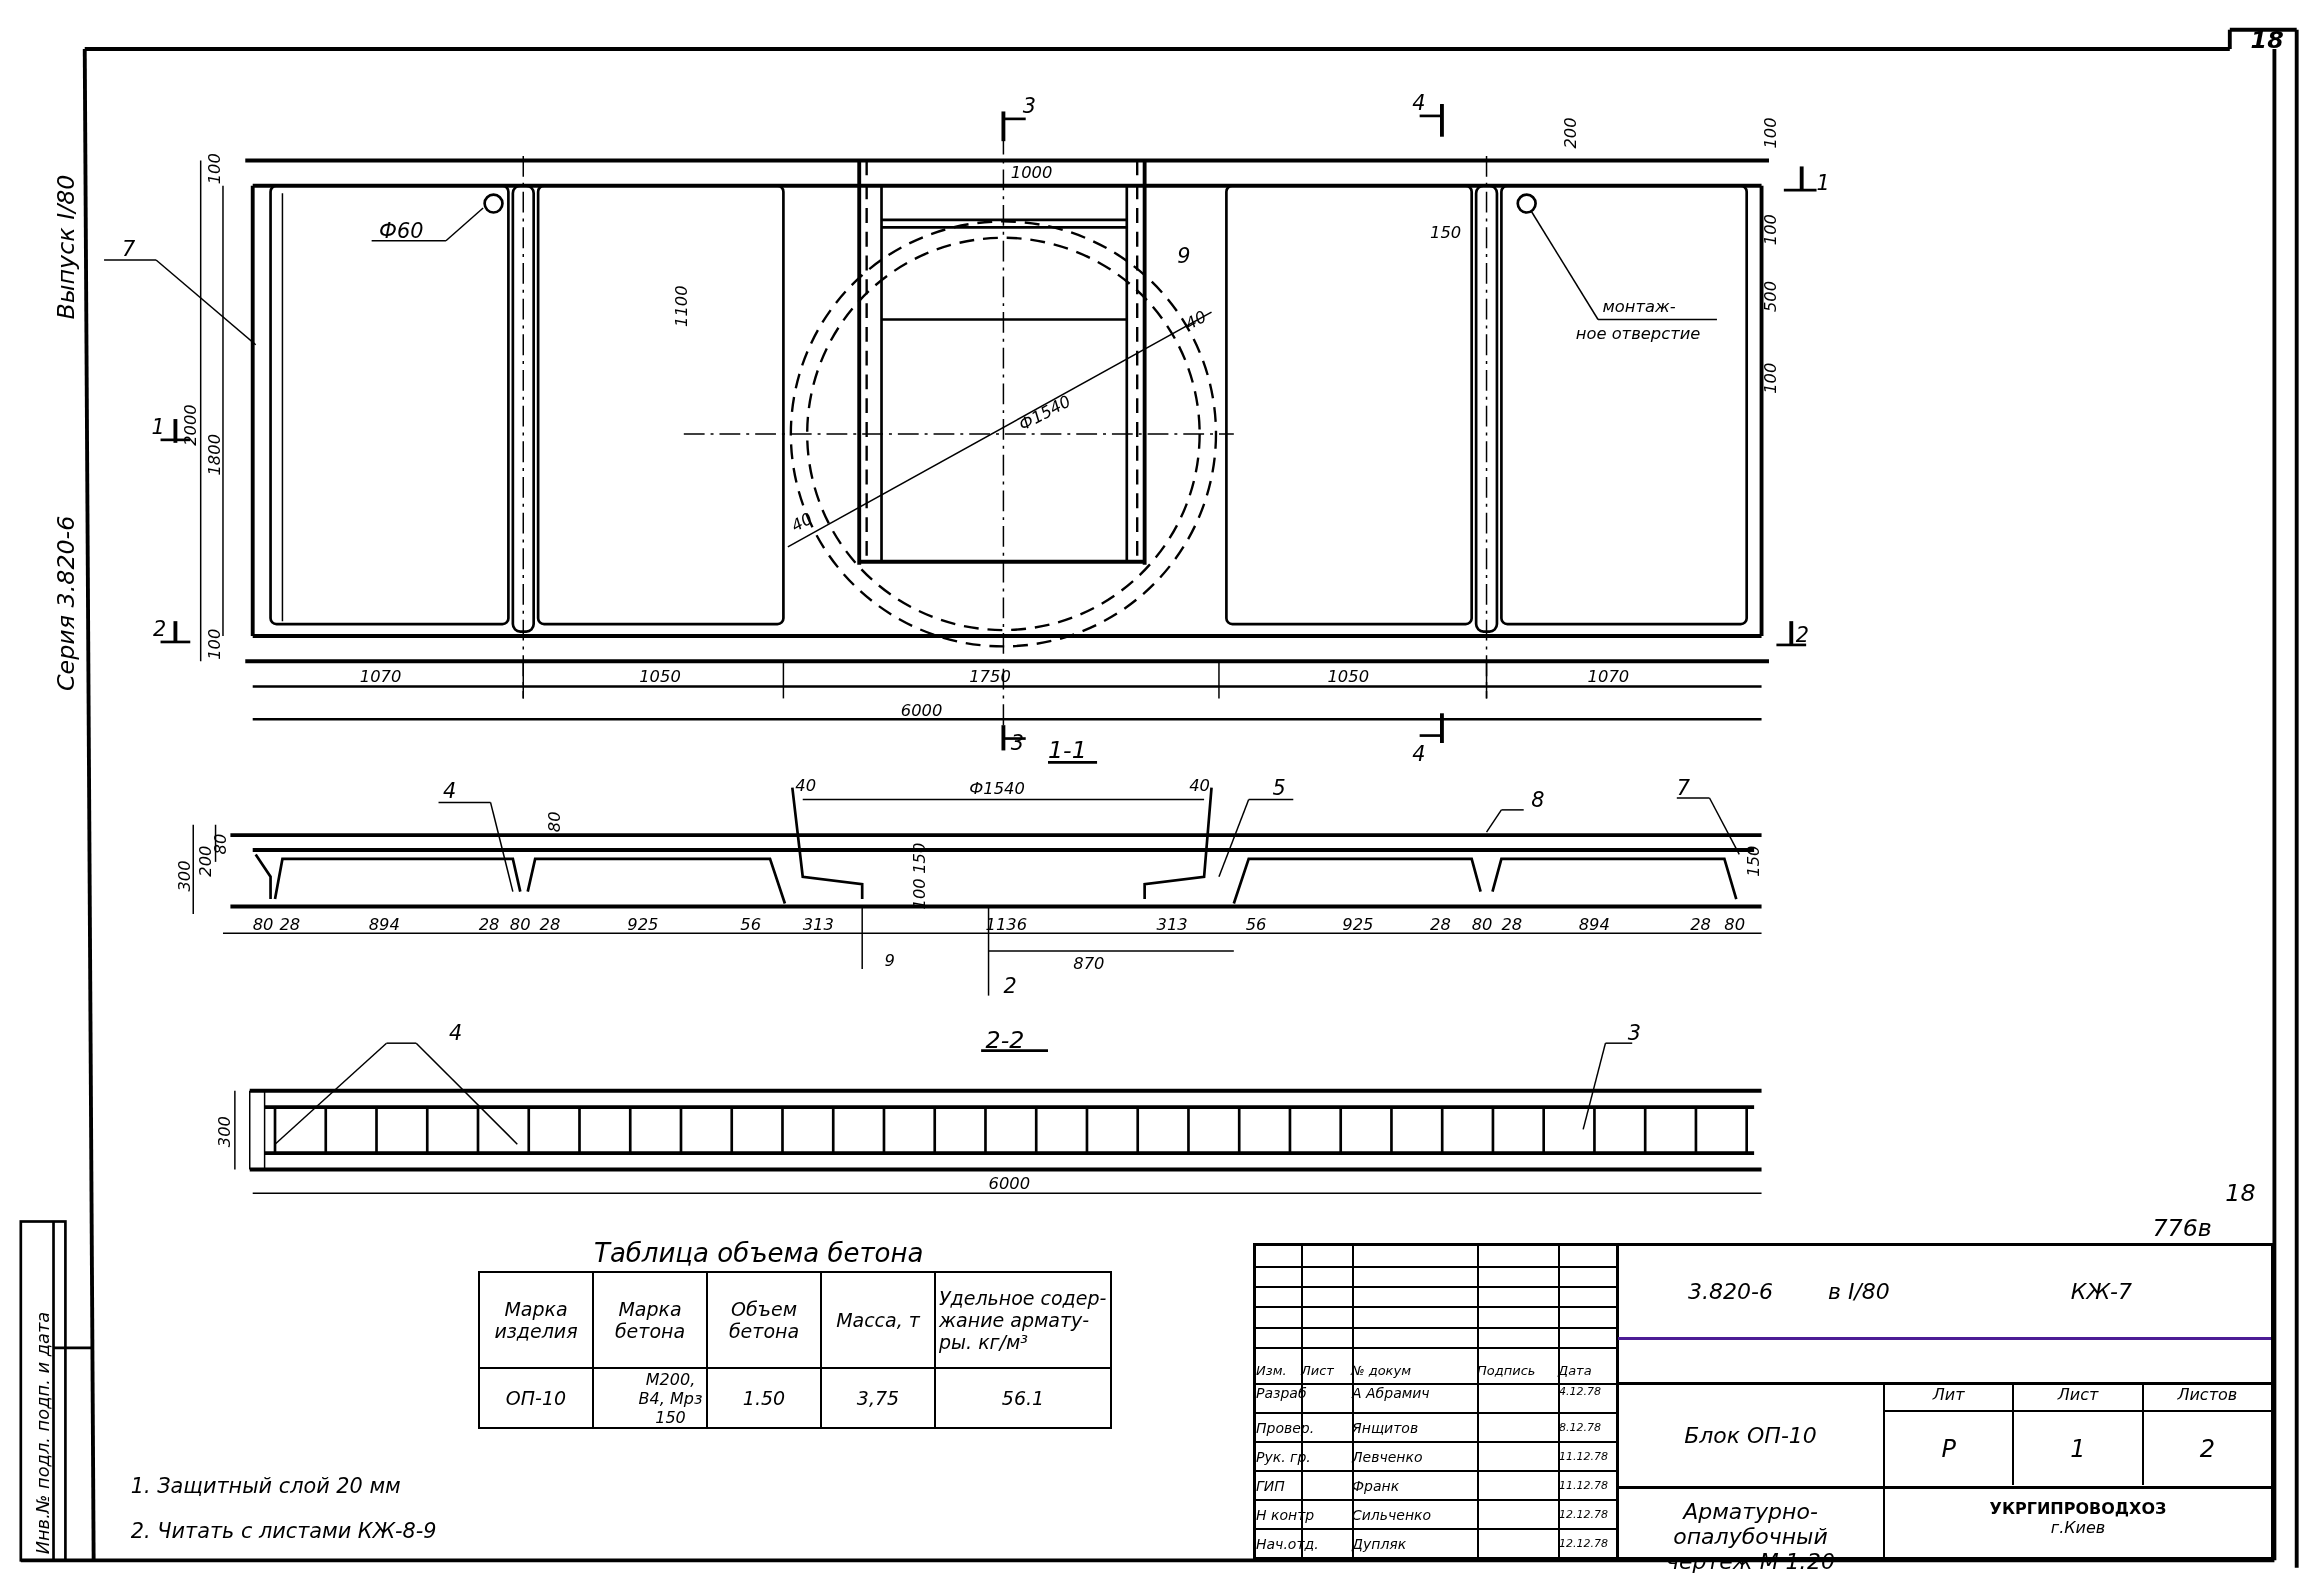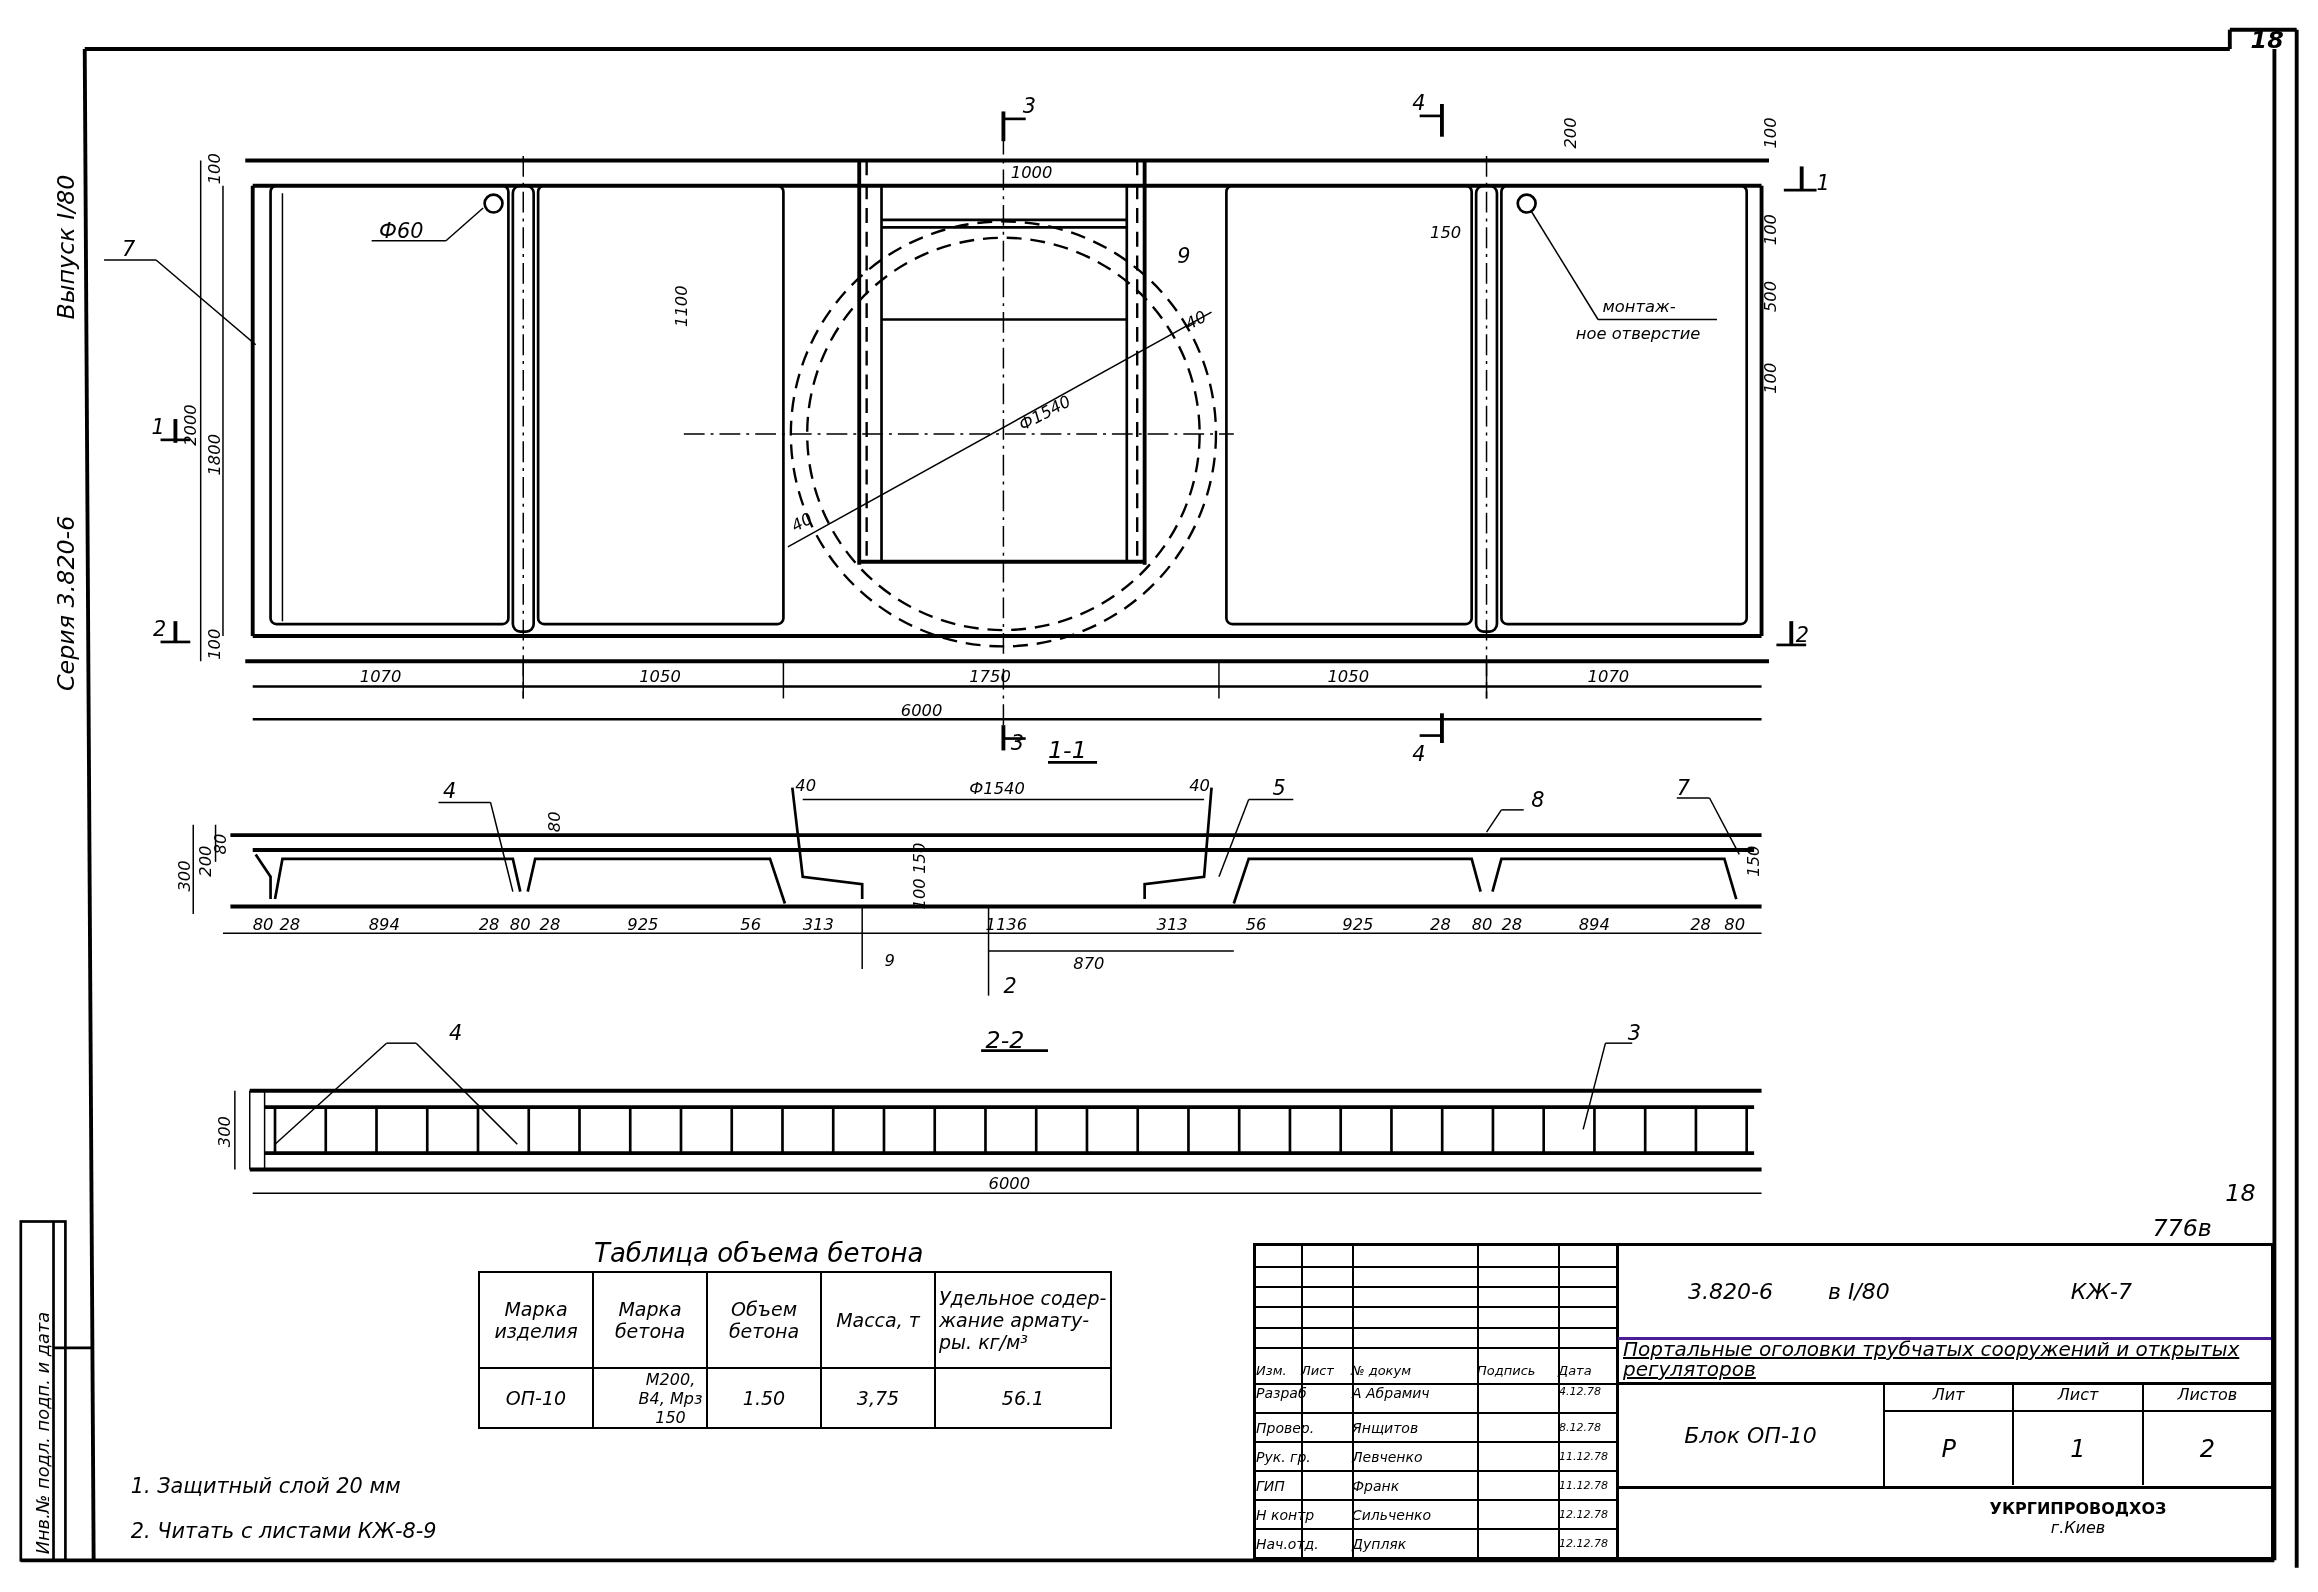--- a/index.html
+++ b/index.html
@@ -360,34 +360,37 @@
           <span style="width:58px; font-size:11px;">12.12.78</span>
         </div>
       </div>
   </div>
 
   <div style="position:absolute; left:362px; right:0; top:0; height:91px; border-bottom:3px solid #4c1d95; display:flex; align-items:center; font-size:22px;">
     <span style="margin-left:70px;">3.820-6</span>
     <span style="margin-left:55px;">в I/80</span>
     <span style="margin-left:181px;">КЖ-7</span>
   </div>
-  <div style="position:absolute; left:367px; right:5px; top:93px; height:40px; font-size:20px; line-height:20px; text-decoration:underline;">Портальные оголовки трубчатых сооружений и открытых регуляторов</div>
   <div style="position:absolute; left:362px; right:0; top:136px; border-top:3px solid #000;"></div>
   <div style="position:absolute; left:362px; width:267px; top:139px; height:101px; display:flex; align-items:center; justify-content:center; font-size:22px; border-right:2.5px solid #000; box-sizing:border-box;">Блок ОП-10</div>
   <div style="position:absolute; left:629px; right:0; top:139px; height:101px;">
     <div style="display:flex; height:25px; border-bottom:2.5px solid #000; font-size:16px;">
       <span style="flex:1; text-align:center; border-right:2px solid #000;">Лит</span>
       <span style="flex:1; text-align:center; border-right:2px solid #000;">Лист</span>
       <span style="flex:1; text-align:center;">Листов</span>
     </div>
     <div style="display:flex; height:73px; font-size:24px; align-items:stretch;">
       <span style="flex:1; display:flex; align-items:center; justify-content:center; border-right:2px solid #000;">Р</span>
       <span style="flex:1; display:flex; align-items:center; justify-content:center; border-right:2px solid #000;">1</span>
       <span style="flex:1; display:flex; align-items:center; justify-content:center;">2</span>
     </div>
   </div>
   <div style="position:absolute; left:362px; right:0; top:240px; border-top:3px solid #000;"></div>
+  <div style="position:absolute; left:362px; width:267px; top:243px; bottom:0; border-right:2.5px solid #000; box-sizing:border-box; text-align:center; font-size:22px; padding-top:10px;">
+    <div>Арматурно-опалубочный</div>
+    <div>чертеж М 1:20</div>
+  </div>
   <div style="position:absolute; left:629px; right:0; top:243px; bottom:0; text-align:center; font-size:16px; padding-top:10px; font-style:normal; font-weight:bold;">
     <div>УКРГИПРОВОДХОЗ</div>
     <div style="font-style:italic; font-weight:normal;">г.Киев</div>
   </div>
 </div>
 
 
 </body></html>

